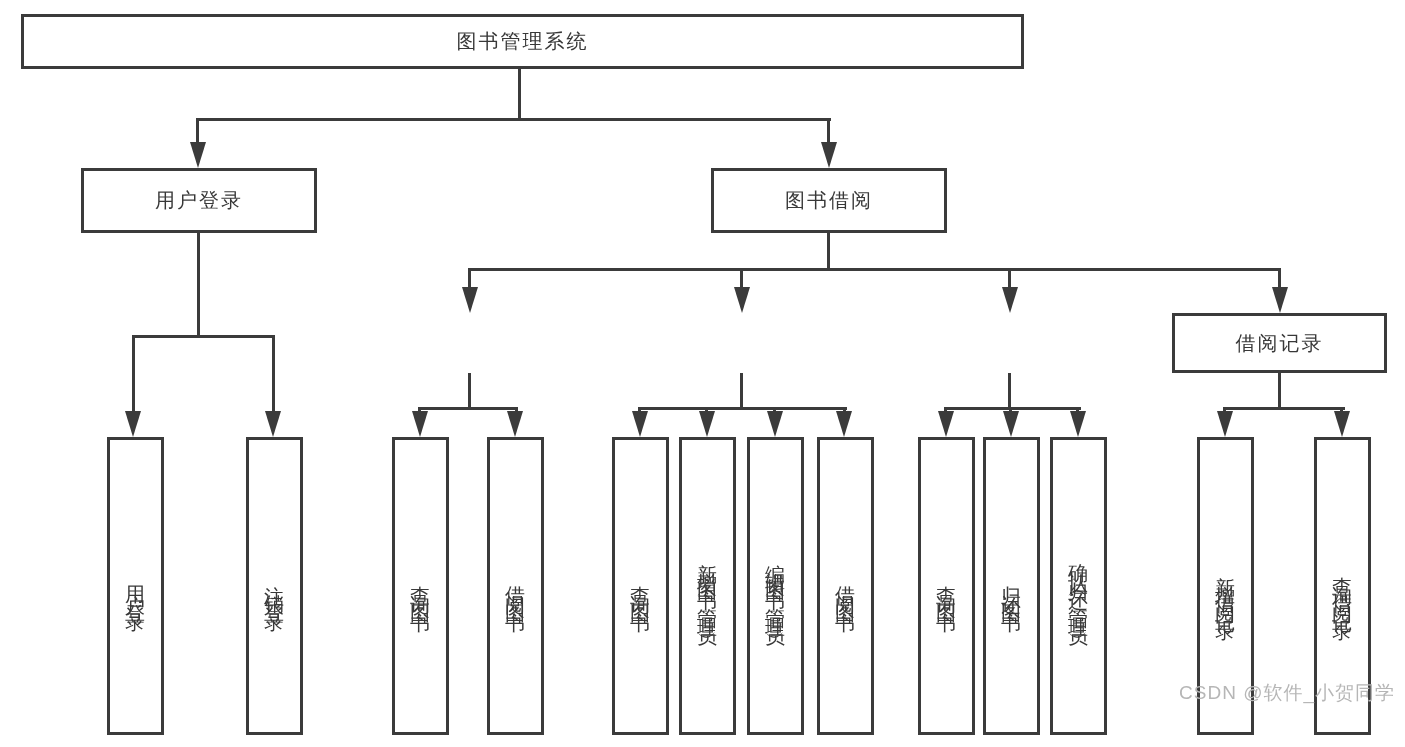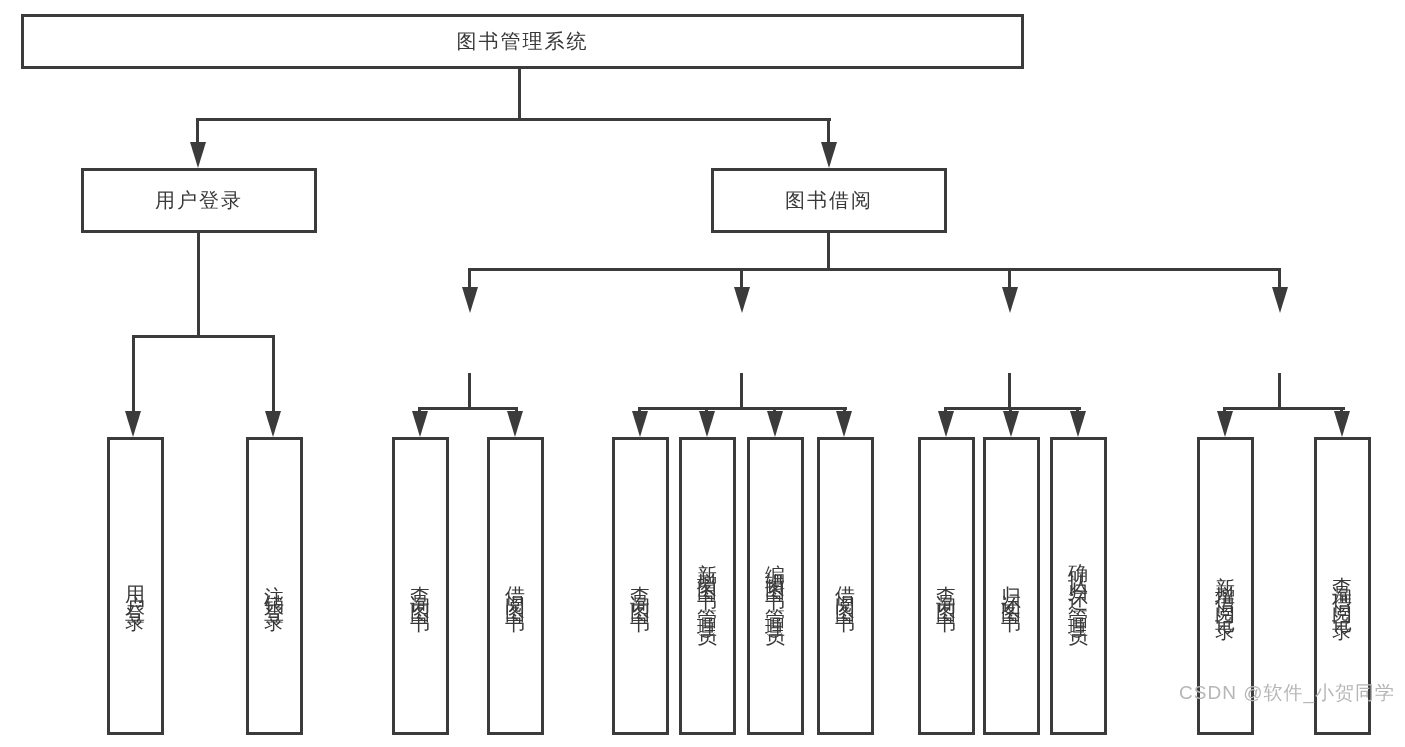--- a/index.html
+++ b/index.html
@@ -82,20 +82,23 @@
   <div class="hline" style="left:468px;top:268px;width:813px;"></div>
   <div class="vline" style="left:468px;top:268px;height:24px;"></div>
   <div class="arrow" style="left:462px;top:287px;"></div>
   <div class="vline" style="left:740px;top:268px;height:24px;"></div>
   <div class="arrow" style="left:734px;top:287px;"></div>
   <div class="vline" style="left:1008px;top:268px;height:24px;"></div>
   <div class="arrow" style="left:1002px;top:287px;"></div>
   <div class="vline" style="left:1278px;top:268px;height:24px;"></div>
   <div class="arrow" style="left:1272px;top:287px;"></div>
 
+  <div class="box" style="left:1172px;top:313px;width:215px;height:60px;">
+    <span>借阅记录</span>
+  </div>
 
   <div class="vline" style="left:468px;top:373px;height:34px;"></div>
   <div class="hline" style="left:418px;top:407px;width:100px;"></div>
   <div class="vline" style="left:418px;top:407px;height:8px;"></div>
   <div class="arrow" style="left:412px;top:411px;"></div>
   <div class="vline" style="left:515px;top:407px;height:8px;"></div>
   <div class="arrow" style="left:507px;top:411px;"></div>
 
   <div class="vline" style="left:740px;top:373px;height:34px;"></div>
   <div class="hline" style="left:638px;top:407px;width:209px;"></div>

